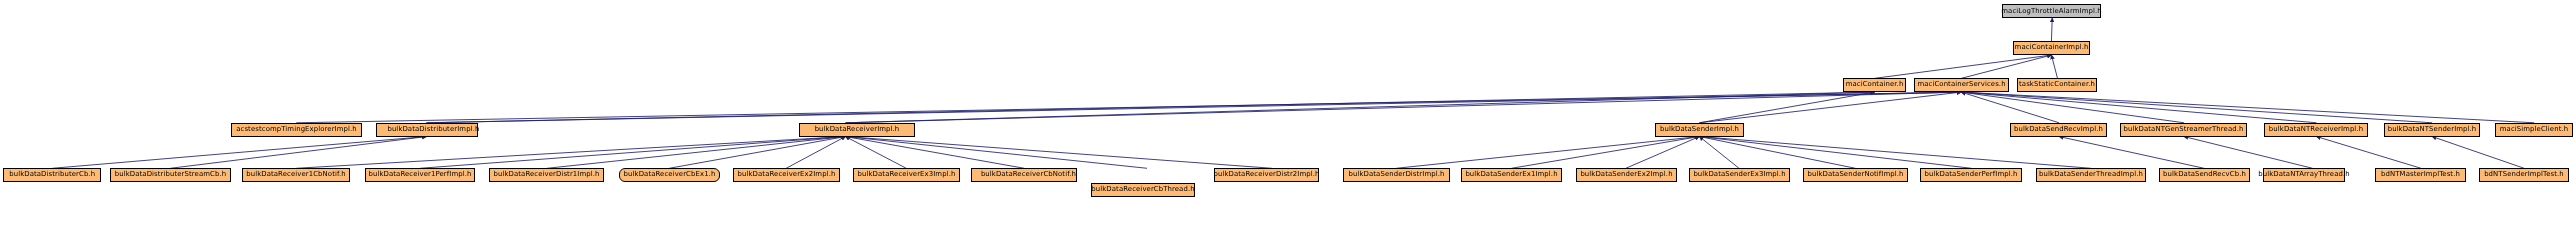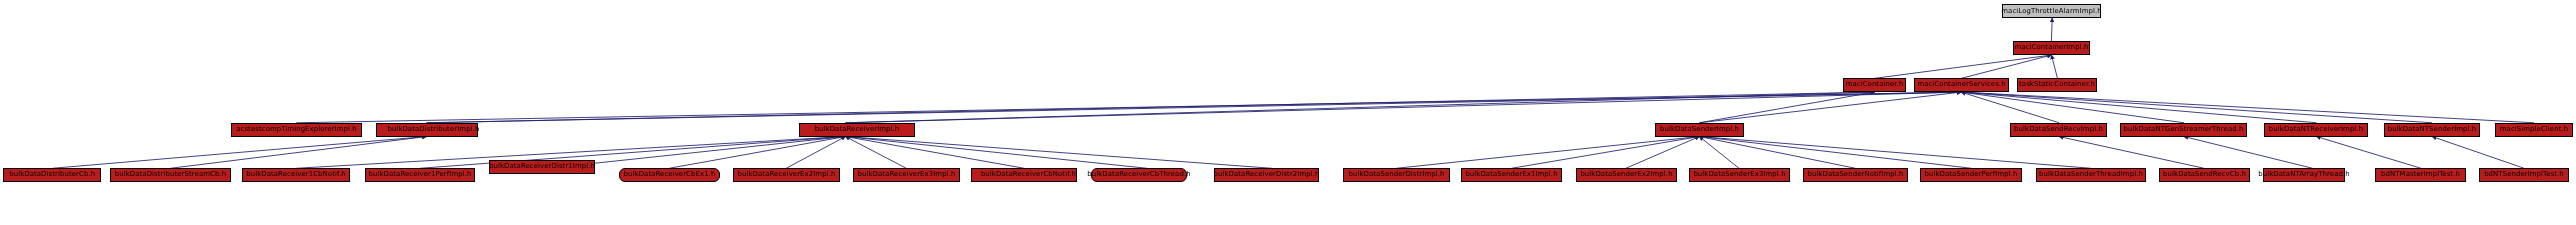--- a/index.html
+++ b/index.html
@@ -29,21 +29,21 @@
     position: absolute;
     left: 0;
     top: 0;
     width: 2576px;
     height: 226px;
   }
   .node {
     position: absolute;
     box-sizing: border-box;
     border: 0.5px solid #000000;
-    background: #b91c1c;
+    background: #fdba74;
     color: #000000;
     font-size: 6.9px;
     line-height: 1;
     white-space: nowrap;
     display: flex;
     align-items: center;
     justify-content: center;
     height: 13.8px;
     padding: 0 3.2px;
     letter-spacing: 0.1px;
@@ -156,36 +156,36 @@
       </div>
       <div class="node" style="left: 110px; top: 168px; width: 121px;">
         <span class="node-label">bulkDataDistributerStreamCb.h</span>
       </div>
       <div class="node" style="left: 242px; top: 168px; width: 108px;">
         <span class="node-label">bulkDataReceiver1CbNotif.h</span>
       </div>
       <div class="node" style="left: 365px; top: 168px; width: 110px;">
         <span class="node-label">bulkDataReceiver1PerfImpl.h</span>
       </div>
-      <div class="node" style="left: 489px; top: 160px; width: 106px;">
+      <div class="node" style="left: 489px; top: 168px; width: 115px;">
         <span class="node-label">bulkDataReceiverDistr1Impl.h</span>
       </div>
       <div class="node" style="left: 619px; top: 168px; width: 101px; border-radius: 6px;">
         <span class="node-label">bulkDataReceiverCbEx1.h</span>
       </div>
       <div class="node" style="left: 733px; top: 168px; width: 107px;">
         <span class="node-label">bulkDataReceiverEx2Impl.h</span>
       </div>
       <div class="node" style="left: 853px; top: 168px; width: 107px;">
         <span class="node-label">bulkDataReceiverEx3Impl.h</span>
       </div>
       <div class="node" style="left: 971px; top: 168px; width: 106px; padding-left: 12px;">
         <span class="node-label">bulkDataReceiverCbNotif.h</span>
       </div>
-      <div class="node" style="left: 1091px; top: 168px; width: 96px; border-radius: 6px;">
+      <div class="node" style="left: 1091px; top: 183px; width: 104px;">
         <span class="node-label">bulkDataReceiverCbThread.h</span>
       </div>
       <div class="node" style="left: 1214px; top: 168px; width: 105px;">
         <span class="node-label">bulkDataReceiverDistr2Impl.h</span>
       </div>
       <div class="node" style="left: 1343px; top: 168px; width: 107px;">
         <span class="node-label">bulkDataSenderDistrImpl.h</span>
       </div>
       <div class="node" style="left: 1461px; top: 168px; width: 101px;">
         <span class="node-label">bulkDataSenderEx1Impl.h</span>

